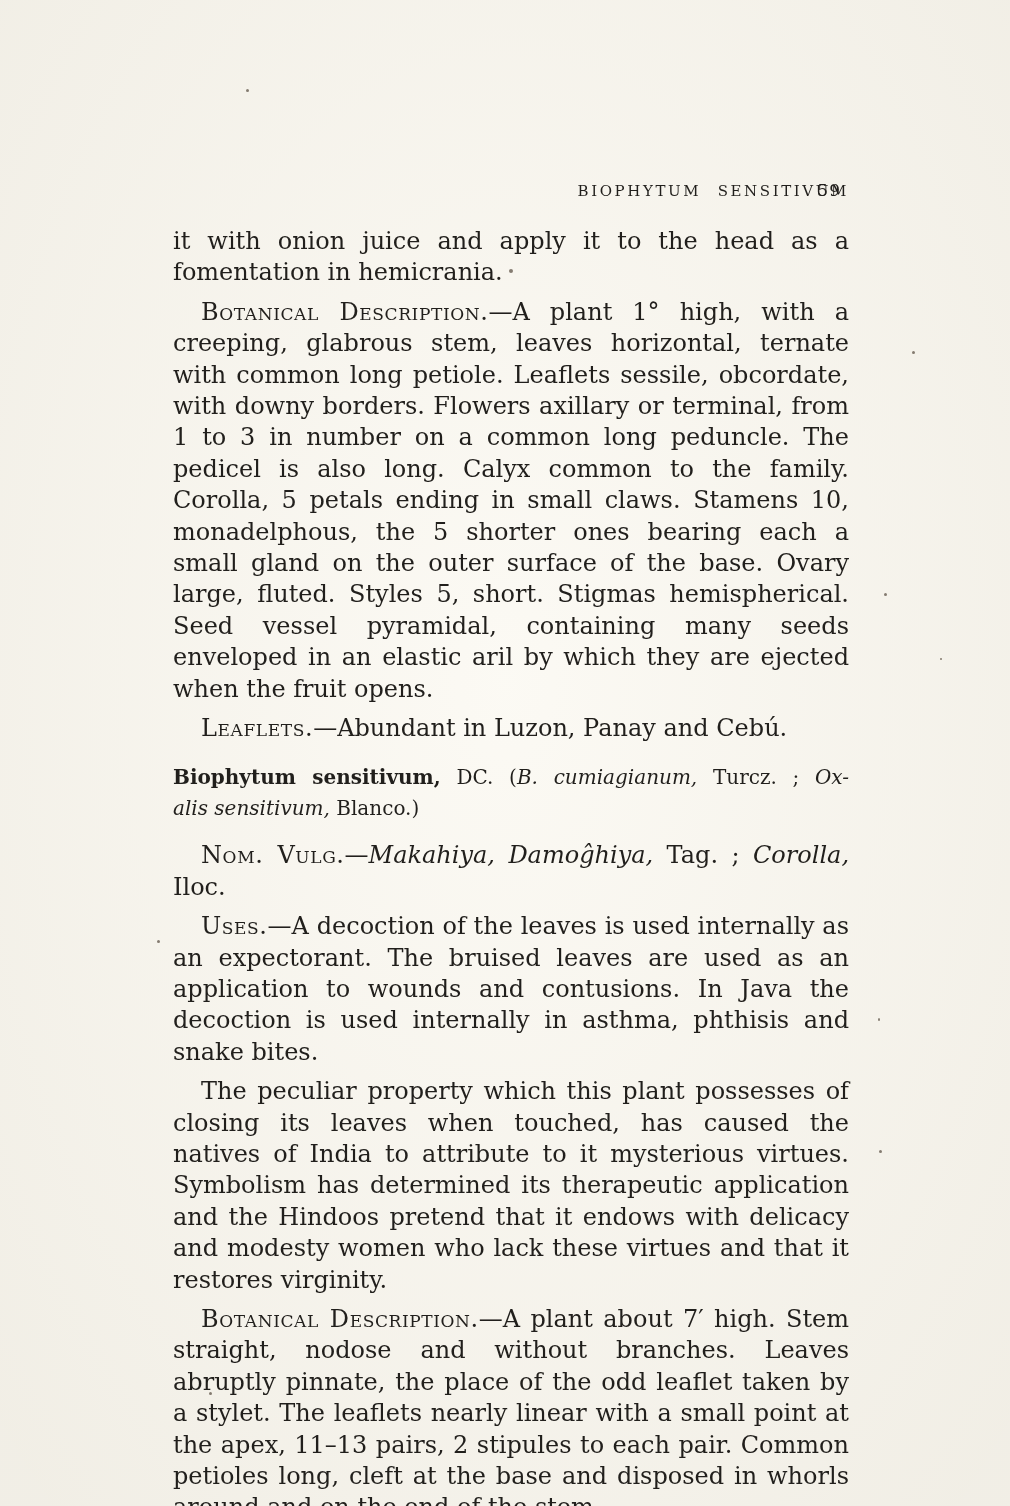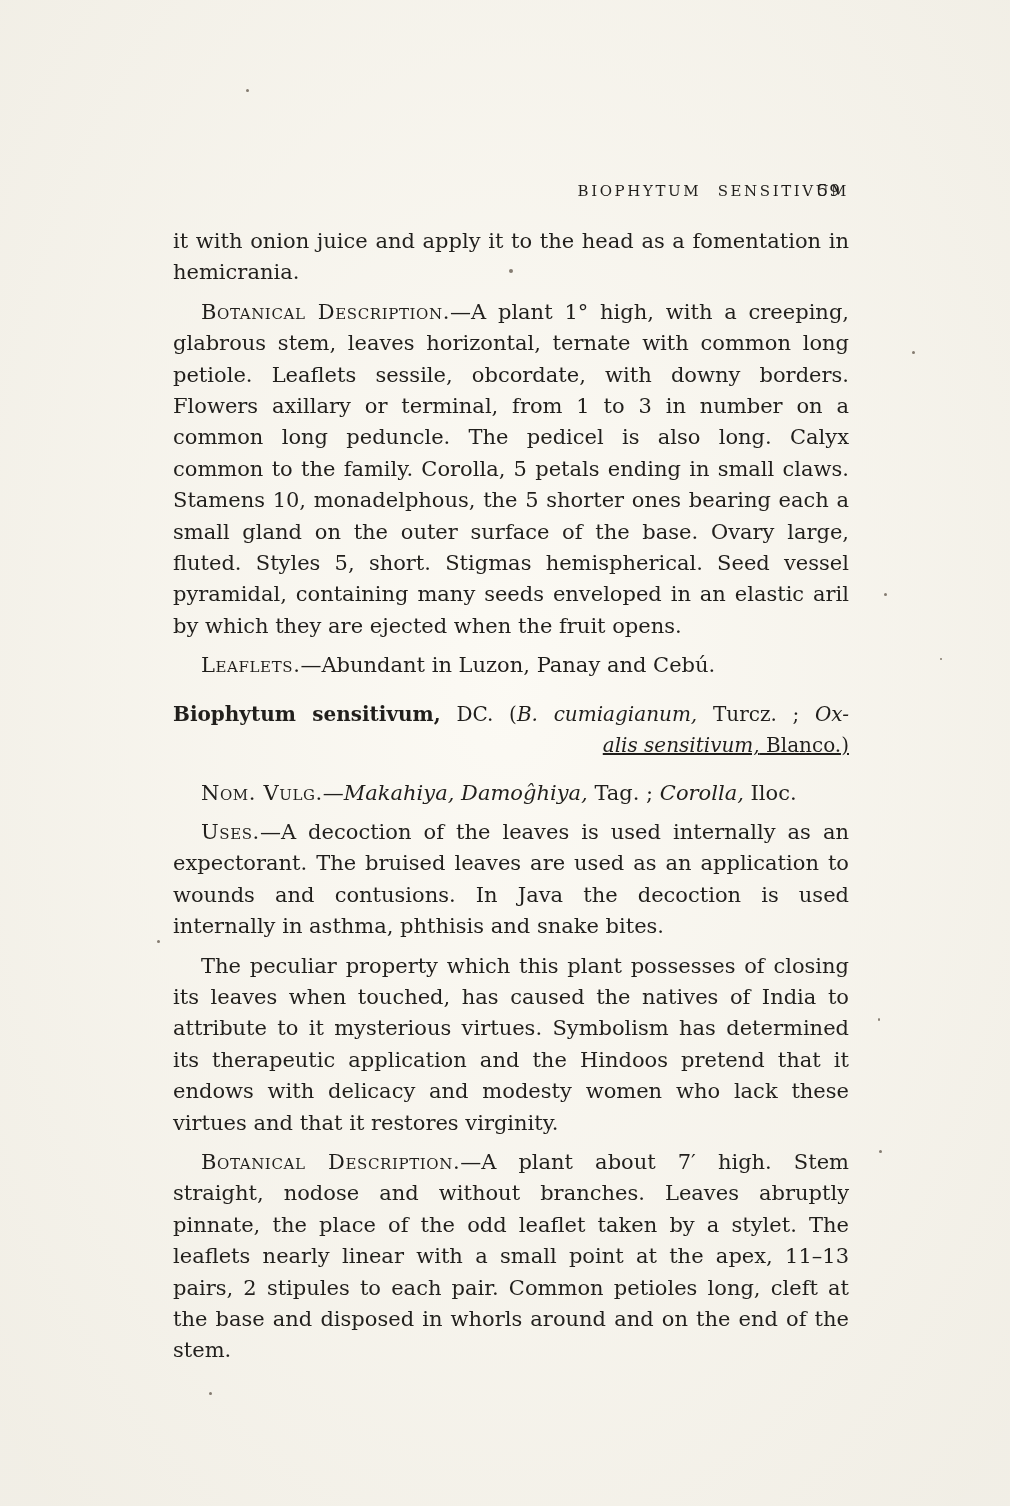--- a/index.html
+++ b/index.html
@@ -38,21 +38,21 @@
     word-spacing: 0;
   }
   .text-block {
     position: absolute;
     left: 173px;
     top: 226px;
     width: 676px;
   }
   p.body-para {
     margin: 0;
-    font-size: 21px;
+    font-size: 24px;
     line-height: 31.4px;
     text-align: justify;
     text-justify: inter-word;
   }
   p.body-para.indent { text-indent: 28px; margin-top: 8px; }
   .sc {
     font-variant: small-caps;
     letter-spacing: 0.6px;
   }
   .i { font-style: italic; }
@@ -60,21 +60,21 @@
   .species-heading {
     margin-top: 17px;
     margin-bottom: 16px;
     font-size: 20px;
     line-height: 31.4px;
   }
   .species-line.left {
     text-align: justify;
     text-align-last: justify;
   }
-  .species-line.center { text-align: right; text-decoration: underline; }
+  .species-line.center { text-align: left; }
   .speck {
     position: absolute;
     background: #5d5347;
     border-radius: 50%;
     opacity: 0.75;
   }
 </style>
 </head>
 <body>
 

